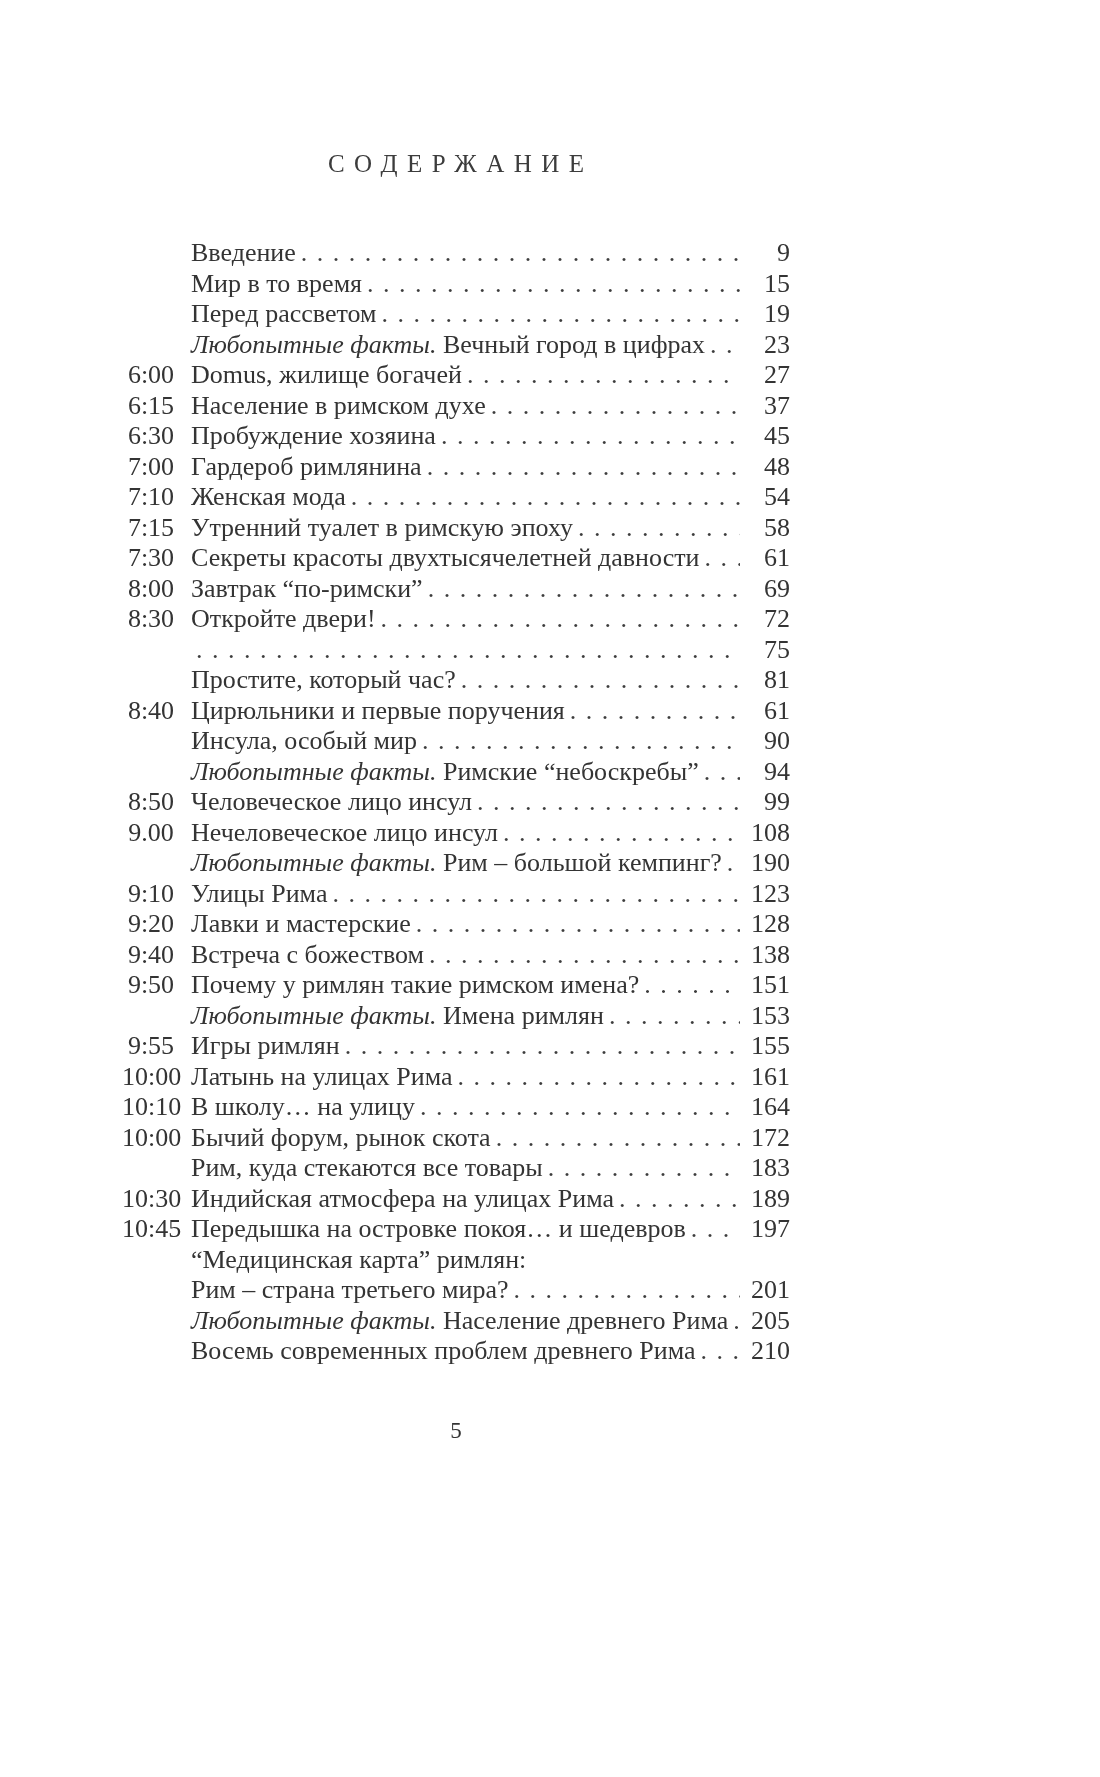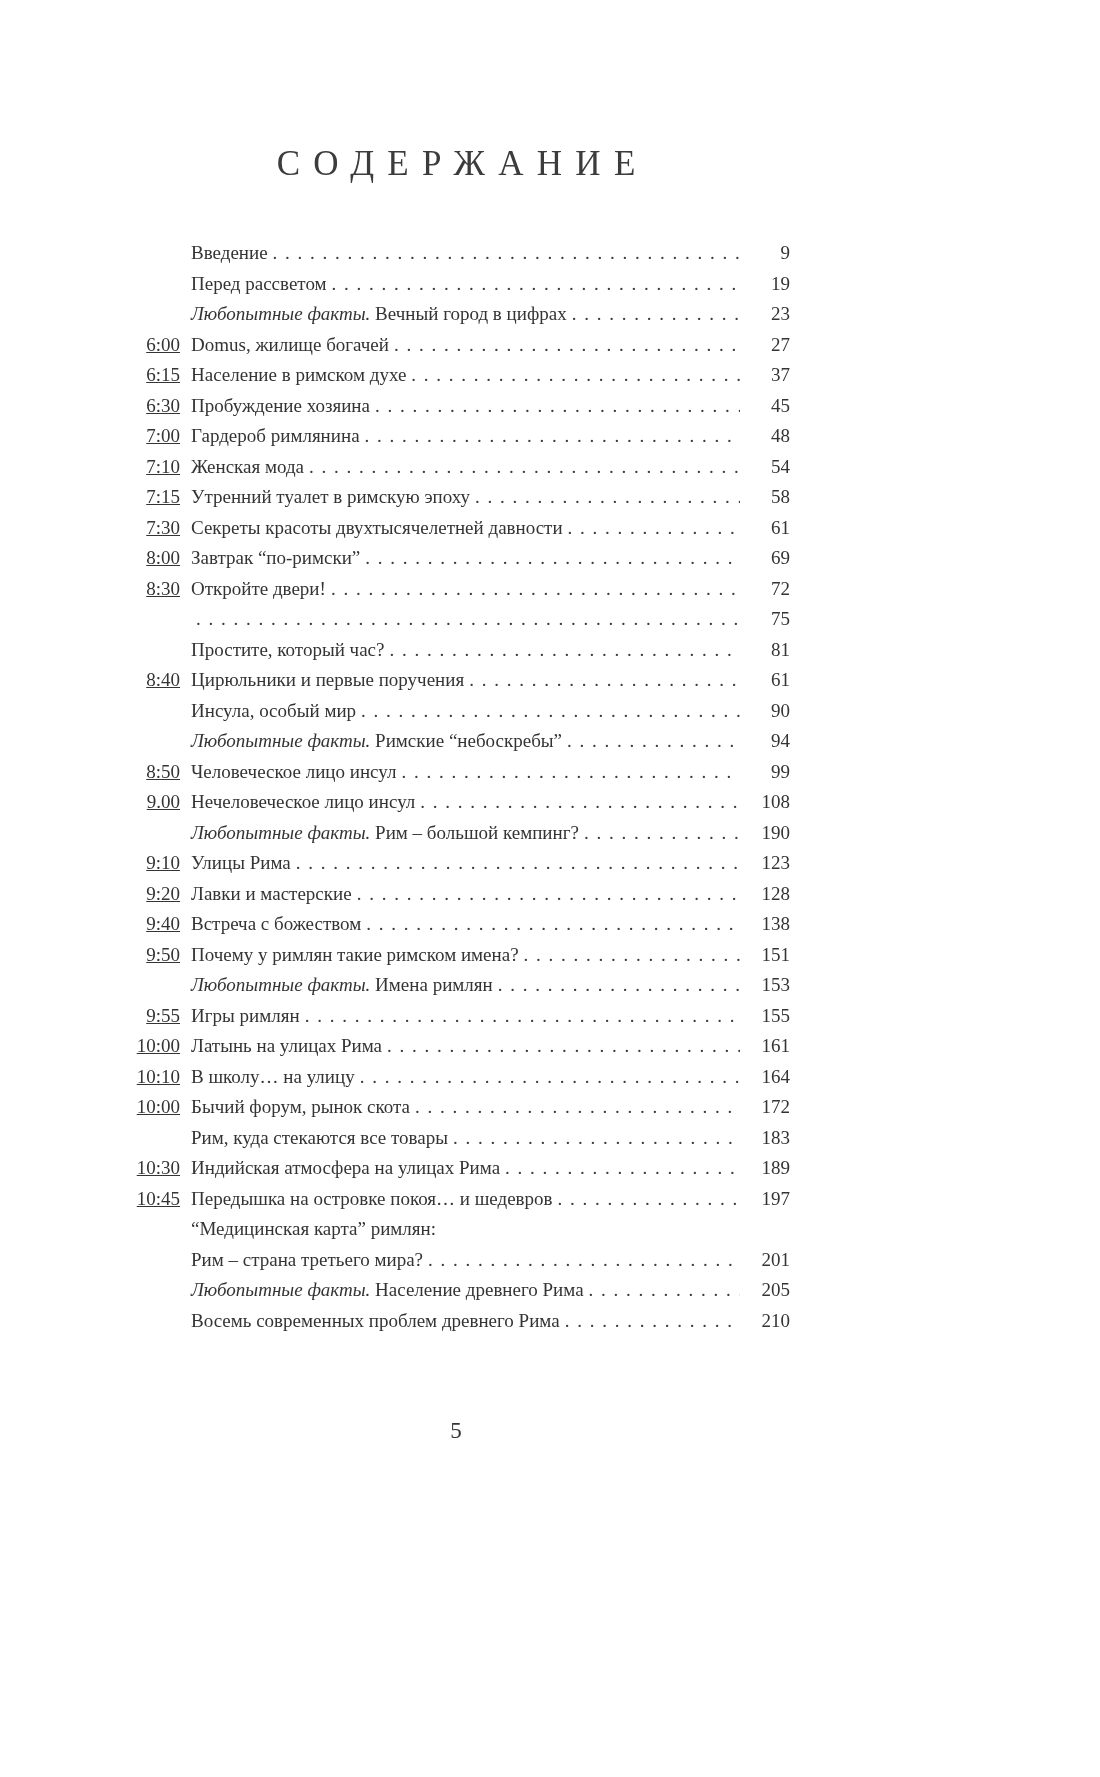--- a/index.html
+++ b/index.html
@@ -22,43 +22,42 @@
   }
   .content {
     position: absolute;
     left: 122px;
     top: 148px;
     width: 668px;
   }
   .doc-title {
     margin: 0 0 58px 0;
     text-align: center;
-    font-size: 35px;
+    font-size: 25px;
     font-weight: 400;
     letter-spacing: 0.38em;
     text-indent: 0.38em; 
     color: #3c3c3c;
     line-height: 32px;
   }
   .toc {
-    font-size: 19px;
+    font-size: 26px;
   }
   .row {
     display: flex;
     align-items: baseline;
     line-height: 30.5px;
     white-space: nowrap;
   }
   .time {
     flex: none;
     width: 58px;
     padding-right: 11px;
-    text-align: right;
+    text-align: center;
     font-variant-numeric: lining-nums;
-    text-decoration: underline;
   }
   .title-text {
     flex: none;
   }
   .it {
     font-style: italic;
     margin-top: 44px;
   }
   .leader {
     flex: 1 1 auto;
@@ -96,20 +95,26 @@
   <div class="content">
     <h1 class="doc-title">СОДЕРЖАНИЕ</h1>
     <div class="toc">
   <div class="row">
     <span class="time"></span>
     <span class="title-text">Введение</span>
     <span class="leader"></span>
     <span class="pagenum">9</span>
   </div>
 
+  <div class="row">
+    <span class="time"></span>
+    <span class="title-text">Мир в то время</span>
+    <span class="leader"></span>
+    <span class="pagenum">15</span>
+  </div>
 
   <div class="row">
     <span class="time"></span>
     <span class="title-text">Перед рассветом</span>
     <span class="leader"></span>
     <span class="pagenum">19</span>
   </div>
 
   <div class="row">
     <span class="time"></span>

